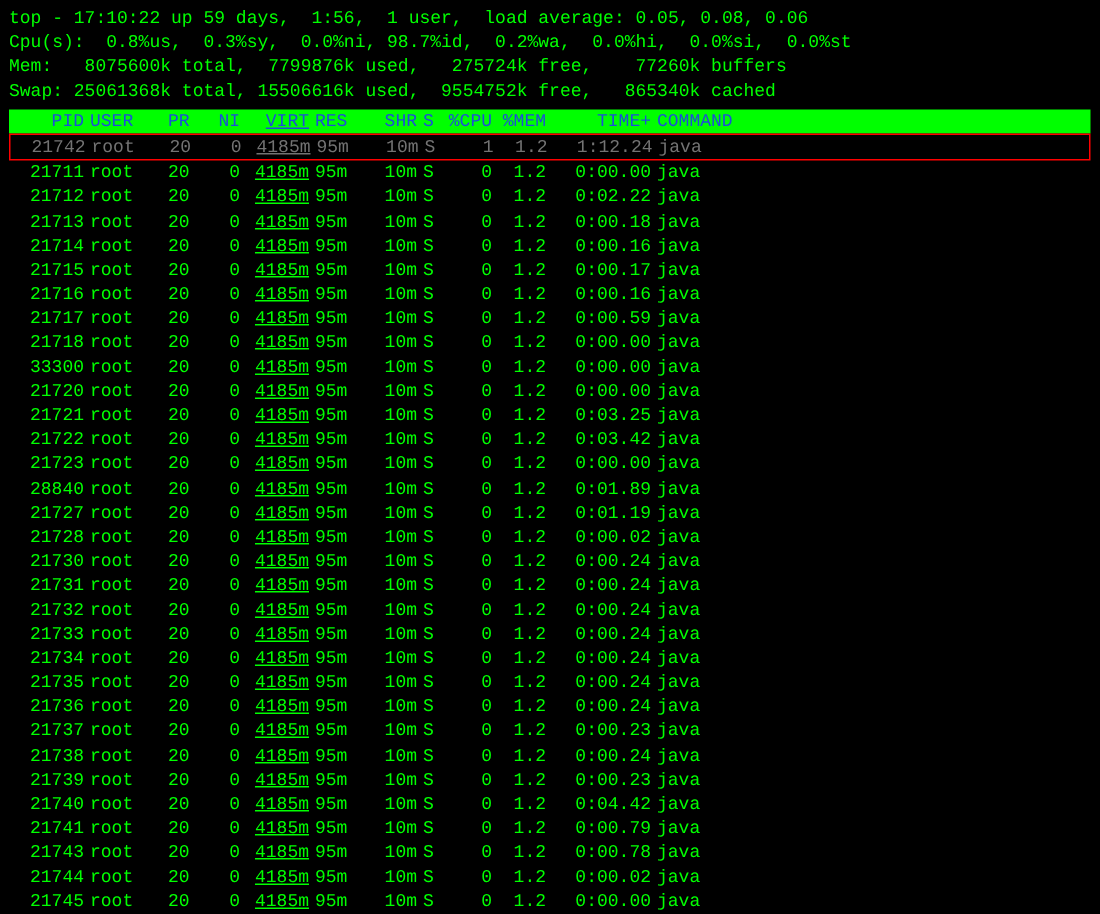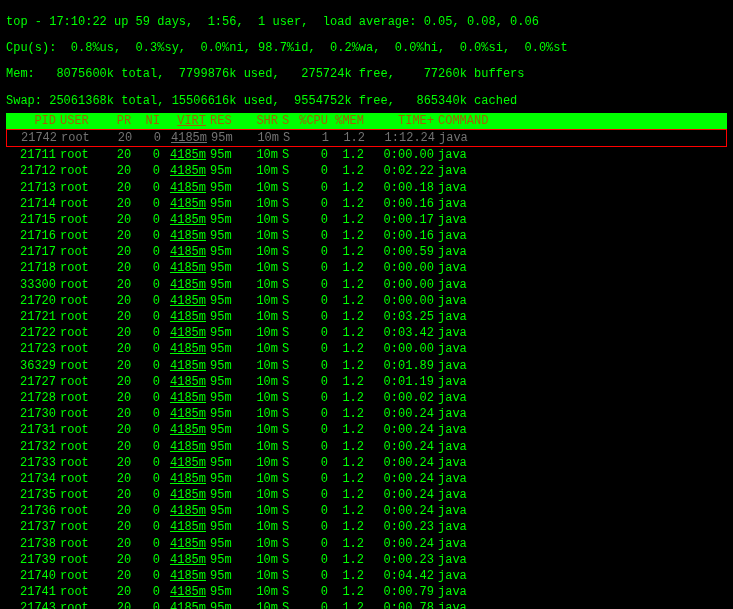--- a/index.html
+++ b/index.html
@@ -16,48 +16,47 @@
       width: 733px;
       min-height: 609px;
       padding: 4px 6px;
     }
     .top-stats {
       color: #00ff00;
       margin-bottom: 0;
     }
     .top-stats div {
       white-space: pre;
-      margin-top: 10px;
     }
     .table-container {
       margin-top: 4px;
     }
     .table-header {
       background-color: #00ff00;
-      color: #a16207;
+      color: #1d4ed8;
       display: flex;
       white-space: pre;
       padding: 0 2px;
     }
     .table-row {
       display: flex;
       white-space: pre;
       padding: 0 2px;
       color: #00ff00;
     }
     .table-row.highlighted {
       border: 1px solid #ff0000;
       color: #737373;
     }
     .col {
       display: inline-block;
     }
     .col-pid    { width: 52px; text-align: right; padding-right: 4px; }
     .col-user   { width: 52px; text-align: left; padding-right: 4px; }
-    .col-pr     { width: 28px; text-align: center; padding-right: 4px; }
+    .col-pr     { width: 28px; text-align: left; padding-right: 4px; }
     .col-ni     { width: 24px; text-align: right; padding-right: 4px; }
     .col-virt   { width: 46px; text-align: right; padding-right: 4px; text-decoration: underline; }
     .col-res    { width: 36px; text-align: left; padding-right: 4px; }
     .col-shr    { width: 36px; text-align: right; padding-right: 4px; }
     .col-s      { width: 14px; text-align: left; padding-right: 4px; }
     .col-cpu    { width: 36px; text-align: right; padding-right: 4px; }
     .col-mem    { width: 36px; text-align: right; padding-right: 4px; font-family: Liberation Mono, monospace; }
     .col-time   { width: 70px; text-align: right; padding-right: 4px; }
     .col-cmd    { flex: 1; text-align: left; }
   </style>
@@ -277,21 +276,21 @@
     <span class="col col-virt">4185m</span>
     <span class="col col-res">95m</span>
     <span class="col col-shr">10m</span>
     <span class="col col-s">S</span>
     <span class="col col-cpu">0</span>
     <span class="col col-mem">1.2</span>
     <span class="col col-time">0:00.00</span>
     <span class="col col-cmd">java</span>
   </div>
       <div class="table-row">
-    <span class="col col-pid">36329</span>
+    <span class="col col-pid">28840</span>
     <span class="col col-user">root</span>
     <span class="col col-pr">20</span>
     <span class="col col-ni">0</span>
     <span class="col col-virt">4185m</span>
     <span class="col col-res">95m</span>
     <span class="col col-shr">10m</span>
     <span class="col col-s">S</span>
     <span class="col col-cpu">0</span>
     <span class="col col-mem">1.2</span>
     <span class="col col-time">0:01.89</span>

